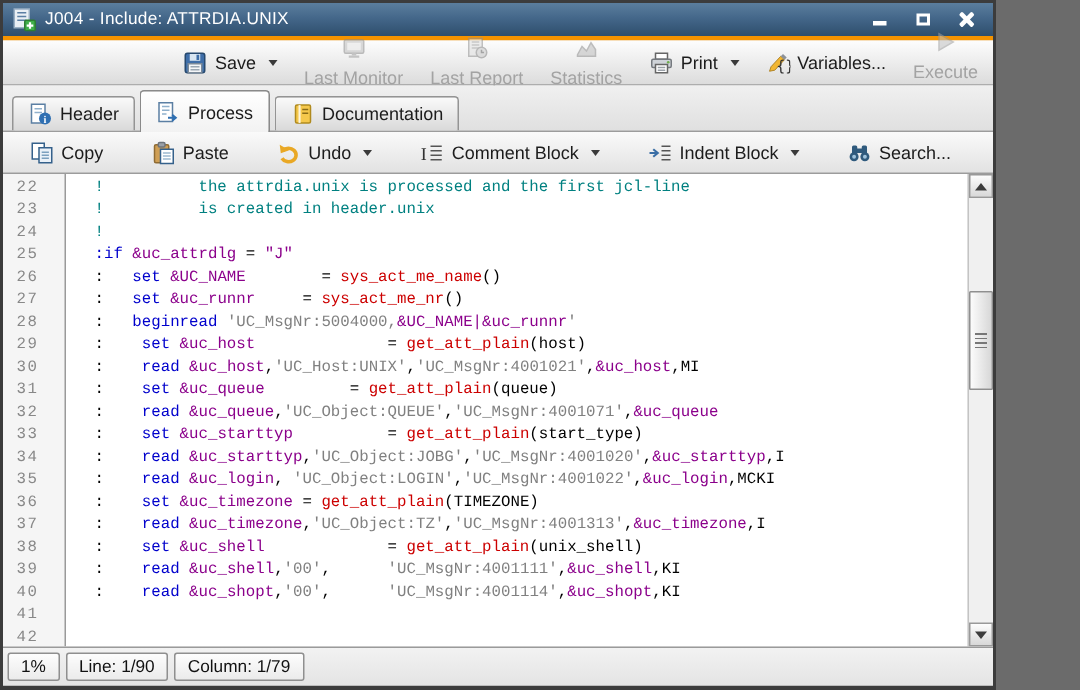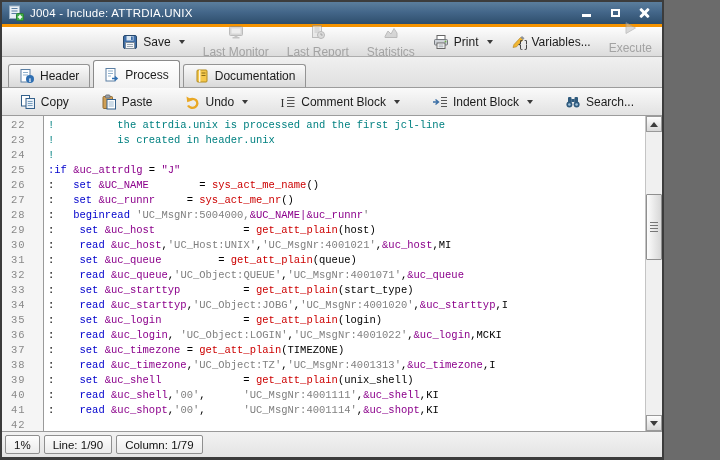--- a/index.html
+++ b/index.html
@@ -39,21 +39,21 @@
   
   .tabbar{height:31px;flex:0 0 31px;background:linear-gradient(180deg,#f0f0f0,#e0e0e0);
     display:flex;align-items:flex-end;padding:0 0 0 6px;border-bottom:1px solid #9c9c9c;}
   .tab{display:flex;align-items:center;gap:5px;font-size:12px;color:#1c1c1c;
     border:1px solid #949494;border-bottom:none;border-radius:3px 3px 0 0;
     background:linear-gradient(180deg,#fafafa,#d9d9d9);height:23px;padding:0 10px;margin-right:3px;white-space:nowrap;}
   .tab.active{height:28px;background:linear-gradient(180deg,#ffffff,#f2f2f2);margin-bottom:-1px;
     border-color:#8a8a8a;}
 
   
-  .editor{flex:1;display:flex;background:#fff;overflow:hidden;}
+  .editor{flex:1;display:flex;background:#fff;overflow:hidden;gap:15px;}
   .gutter{width:42px;flex:0 0 42px;background:#f5f5f5;border-right:1px solid #9a9a9a;
     padding-top:2px;}
   .lnum{height:15px;font:10.5px/15px "Liberation Mono",monospace;color:var(--c-gutter_num);
     padding-left:9px;letter-spacing:1px;}
   .code{flex:1;padding:2px 0 0 4px;overflow:hidden;}
   .code-line{height:15px;white-space:pre;font:10.5px/15px "Liberation Mono",monospace;color:var(--c-pl);}
   .seg-kw{color:var(--c-kw);} .seg-var{color:var(--c-var);} .seg-fn{color:var(--c-fn);}
   .seg-str{color:var(--c-str);} .seg-cm{color:var(--c-cm);} .seg-pl{color:var(--c-pl);}
 
   
@@ -347,21 +347,20 @@
         <div class="code-line"><span class="seg-kw">:if</span><span class="seg-pl"> </span><span class="seg-var">&amp;uc_attrdlg</span><span class="seg-pl"> = </span><span class="seg-var">"J"</span></div>
         <div class="code-line"><span class="seg-pl">:   </span><span class="seg-kw">set</span><span class="seg-pl"> </span><span class="seg-var">&amp;UC_NAME</span><span class="seg-pl">        = </span><span class="seg-fn">sys_act_me_name</span><span class="seg-pl">()</span></div>
         <div class="code-line"><span class="seg-pl">:   </span><span class="seg-kw">set</span><span class="seg-pl"> </span><span class="seg-var">&amp;uc_runnr</span><span class="seg-pl">     = </span><span class="seg-fn">sys_act_me_nr</span><span class="seg-pl">()</span></div>
         <div class="code-line"><span class="seg-pl">:   </span><span class="seg-kw">beginread</span><span class="seg-pl"> </span><span class="seg-str">'UC_MsgNr:5004000,</span><span class="seg-var">&amp;UC_NAME|&amp;uc_runnr</span><span class="seg-str">'</span></div>
         <div class="code-line"><span class="seg-pl">:    </span><span class="seg-kw">set</span><span class="seg-pl"> </span><span class="seg-var">&amp;uc_host</span><span class="seg-pl">              = </span><span class="seg-fn">get_att_plain</span><span class="seg-pl">(host)</span></div>
         <div class="code-line"><span class="seg-pl">:    </span><span class="seg-kw">read</span><span class="seg-pl"> </span><span class="seg-var">&amp;uc_host</span><span class="seg-pl">,</span><span class="seg-str">'UC_Host:UNIX'</span><span class="seg-pl">,</span><span class="seg-str">'UC_MsgNr:4001021'</span><span class="seg-pl">,</span><span class="seg-var">&amp;uc_host</span><span class="seg-pl">,MI</span></div>
         <div class="code-line"><span class="seg-pl">:    </span><span class="seg-kw">set</span><span class="seg-pl"> </span><span class="seg-var">&amp;uc_queue</span><span class="seg-pl">         = </span><span class="seg-fn">get_att_plain</span><span class="seg-pl">(queue)</span></div>
         <div class="code-line"><span class="seg-pl">:    </span><span class="seg-kw">read</span><span class="seg-pl"> </span><span class="seg-var">&amp;uc_queue</span><span class="seg-pl">,</span><span class="seg-str">'UC_Object:QUEUE'</span><span class="seg-pl">,</span><span class="seg-str">'UC_MsgNr:4001071'</span><span class="seg-pl">,</span><span class="seg-var">&amp;uc_queue</span></div>
         <div class="code-line"><span class="seg-pl">:    </span><span class="seg-kw">set</span><span class="seg-pl"> </span><span class="seg-var">&amp;uc_starttyp</span><span class="seg-pl">          = </span><span class="seg-fn">get_att_plain</span><span class="seg-pl">(start_type)</span></div>
         <div class="code-line"><span class="seg-pl">:    </span><span class="seg-kw">read</span><span class="seg-pl"> </span><span class="seg-var">&amp;uc_starttyp</span><span class="seg-pl">,</span><span class="seg-str">'UC_Object:JOBG'</span><span class="seg-pl">,</span><span class="seg-str">'UC_MsgNr:4001020'</span><span class="seg-pl">,</span><span class="seg-var">&amp;uc_starttyp</span><span class="seg-pl">,I</span></div>
-        <div class="code-line"><span class="seg-pl">:    </span><span class="seg-kw">set</span><span class="seg-pl"> </span><span class="seg-var">&amp;uc_login</span><span class="seg-pl">             = </span><span class="seg-fn">get_att_plain</span><span class="seg-pl">(login)</span></div>
         <div class="code-line"><span class="seg-pl">:    </span><span class="seg-kw">read</span><span class="seg-pl"> </span><span class="seg-var">&amp;uc_login</span><span class="seg-pl">, </span><span class="seg-str">'UC_Object:LOGIN'</span><span class="seg-pl">,</span><span class="seg-str">'UC_MsgNr:4001022'</span><span class="seg-pl">,</span><span class="seg-var">&amp;uc_login</span><span class="seg-pl">,MCKI</span></div>
         <div class="code-line"><span class="seg-pl">:    </span><span class="seg-kw">set</span><span class="seg-pl"> </span><span class="seg-var">&amp;uc_timezone</span><span class="seg-pl"> = </span><span class="seg-fn">get_att_plain</span><span class="seg-pl">(TIMEZONE)</span></div>
         <div class="code-line"><span class="seg-pl">:    </span><span class="seg-kw">read</span><span class="seg-pl"> </span><span class="seg-var">&amp;uc_timezone</span><span class="seg-pl">,</span><span class="seg-str">'UC_Object:TZ'</span><span class="seg-pl">,</span><span class="seg-str">'UC_MsgNr:4001313'</span><span class="seg-pl">,</span><span class="seg-var">&amp;uc_timezone</span><span class="seg-pl">,I</span></div>
         <div class="code-line"><span class="seg-pl">:    </span><span class="seg-kw">set</span><span class="seg-pl"> </span><span class="seg-var">&amp;uc_shell</span><span class="seg-pl">             = </span><span class="seg-fn">get_att_plain</span><span class="seg-pl">(unix_shell)</span></div>
         <div class="code-line"><span class="seg-pl">:    </span><span class="seg-kw">read</span><span class="seg-pl"> </span><span class="seg-var">&amp;uc_shell</span><span class="seg-pl">,</span><span class="seg-str">'00'</span><span class="seg-pl">,      </span><span class="seg-str">'UC_MsgNr:4001111'</span><span class="seg-pl">,</span><span class="seg-var">&amp;uc_shell</span><span class="seg-pl">,KI</span></div>
         <div class="code-line"><span class="seg-pl">:    </span><span class="seg-kw">read</span><span class="seg-pl"> </span><span class="seg-var">&amp;uc_shopt</span><span class="seg-pl">,</span><span class="seg-str">'00'</span><span class="seg-pl">,      </span><span class="seg-str">'UC_MsgNr:4001114'</span><span class="seg-pl">,</span><span class="seg-var">&amp;uc_shopt</span><span class="seg-pl">,KI</span></div>
       </div>
     <div class="scrollbar">
       <div class="sb-btn">
           <span class="tri up"></span>

